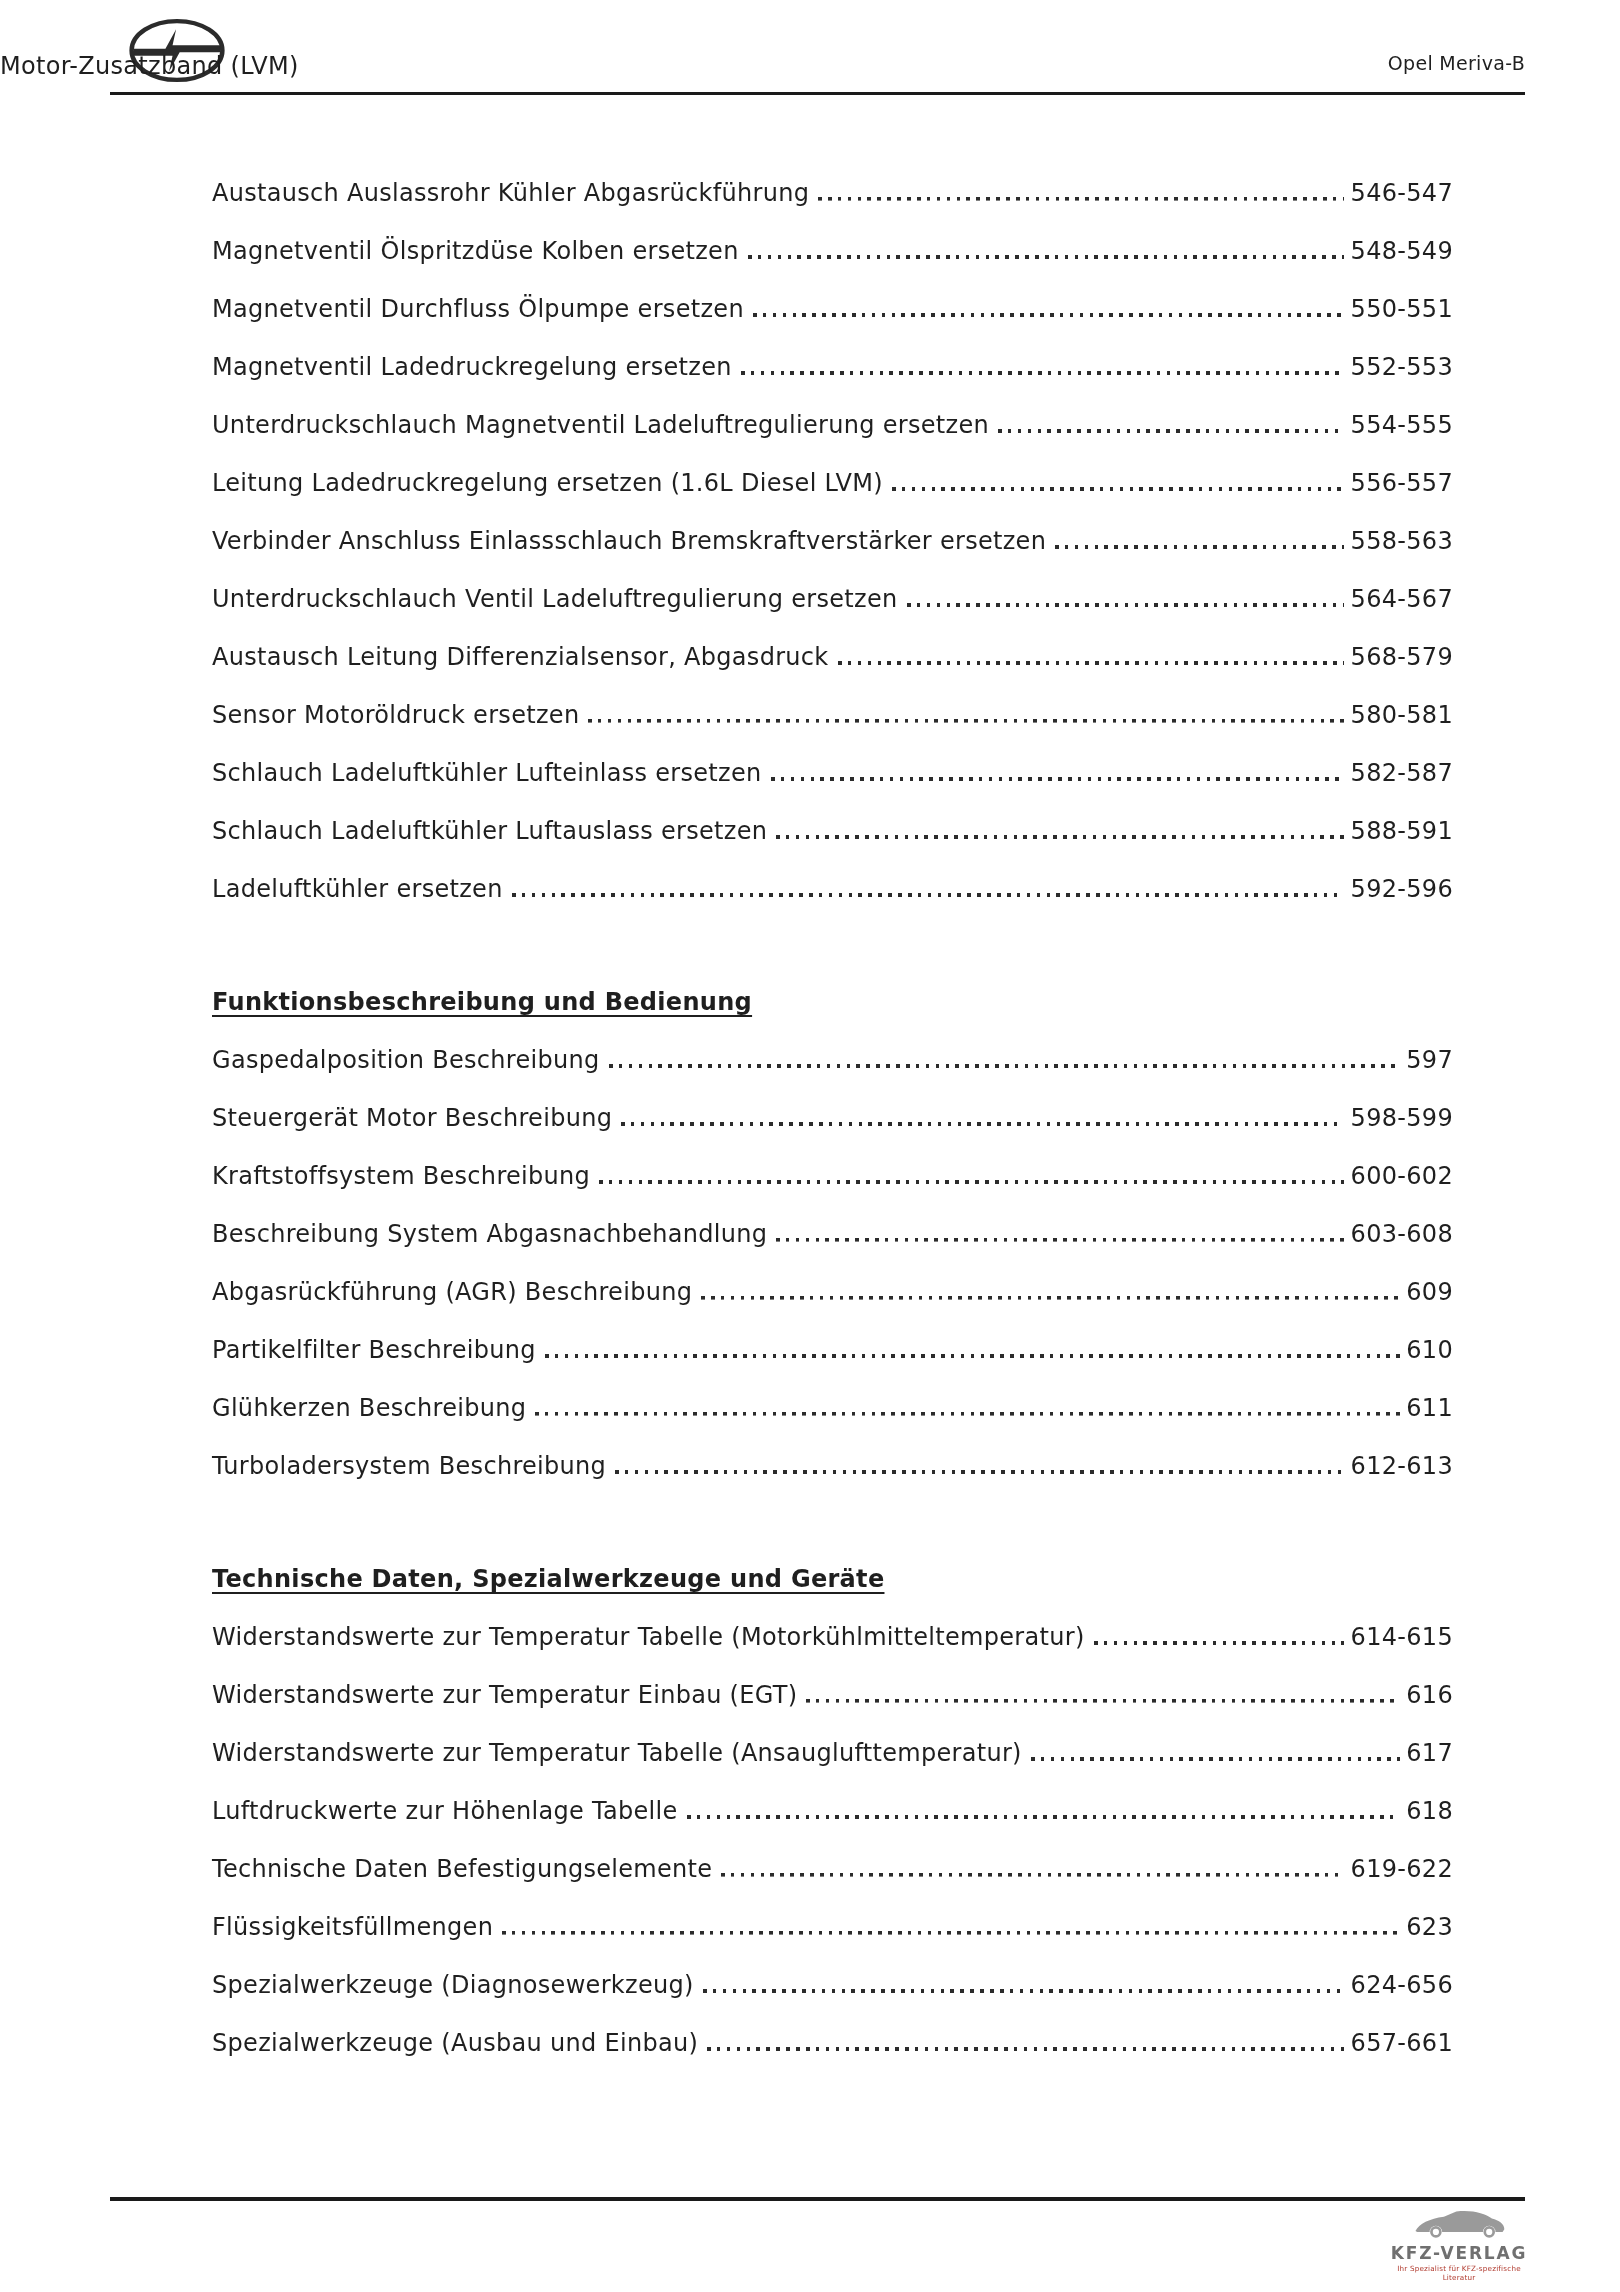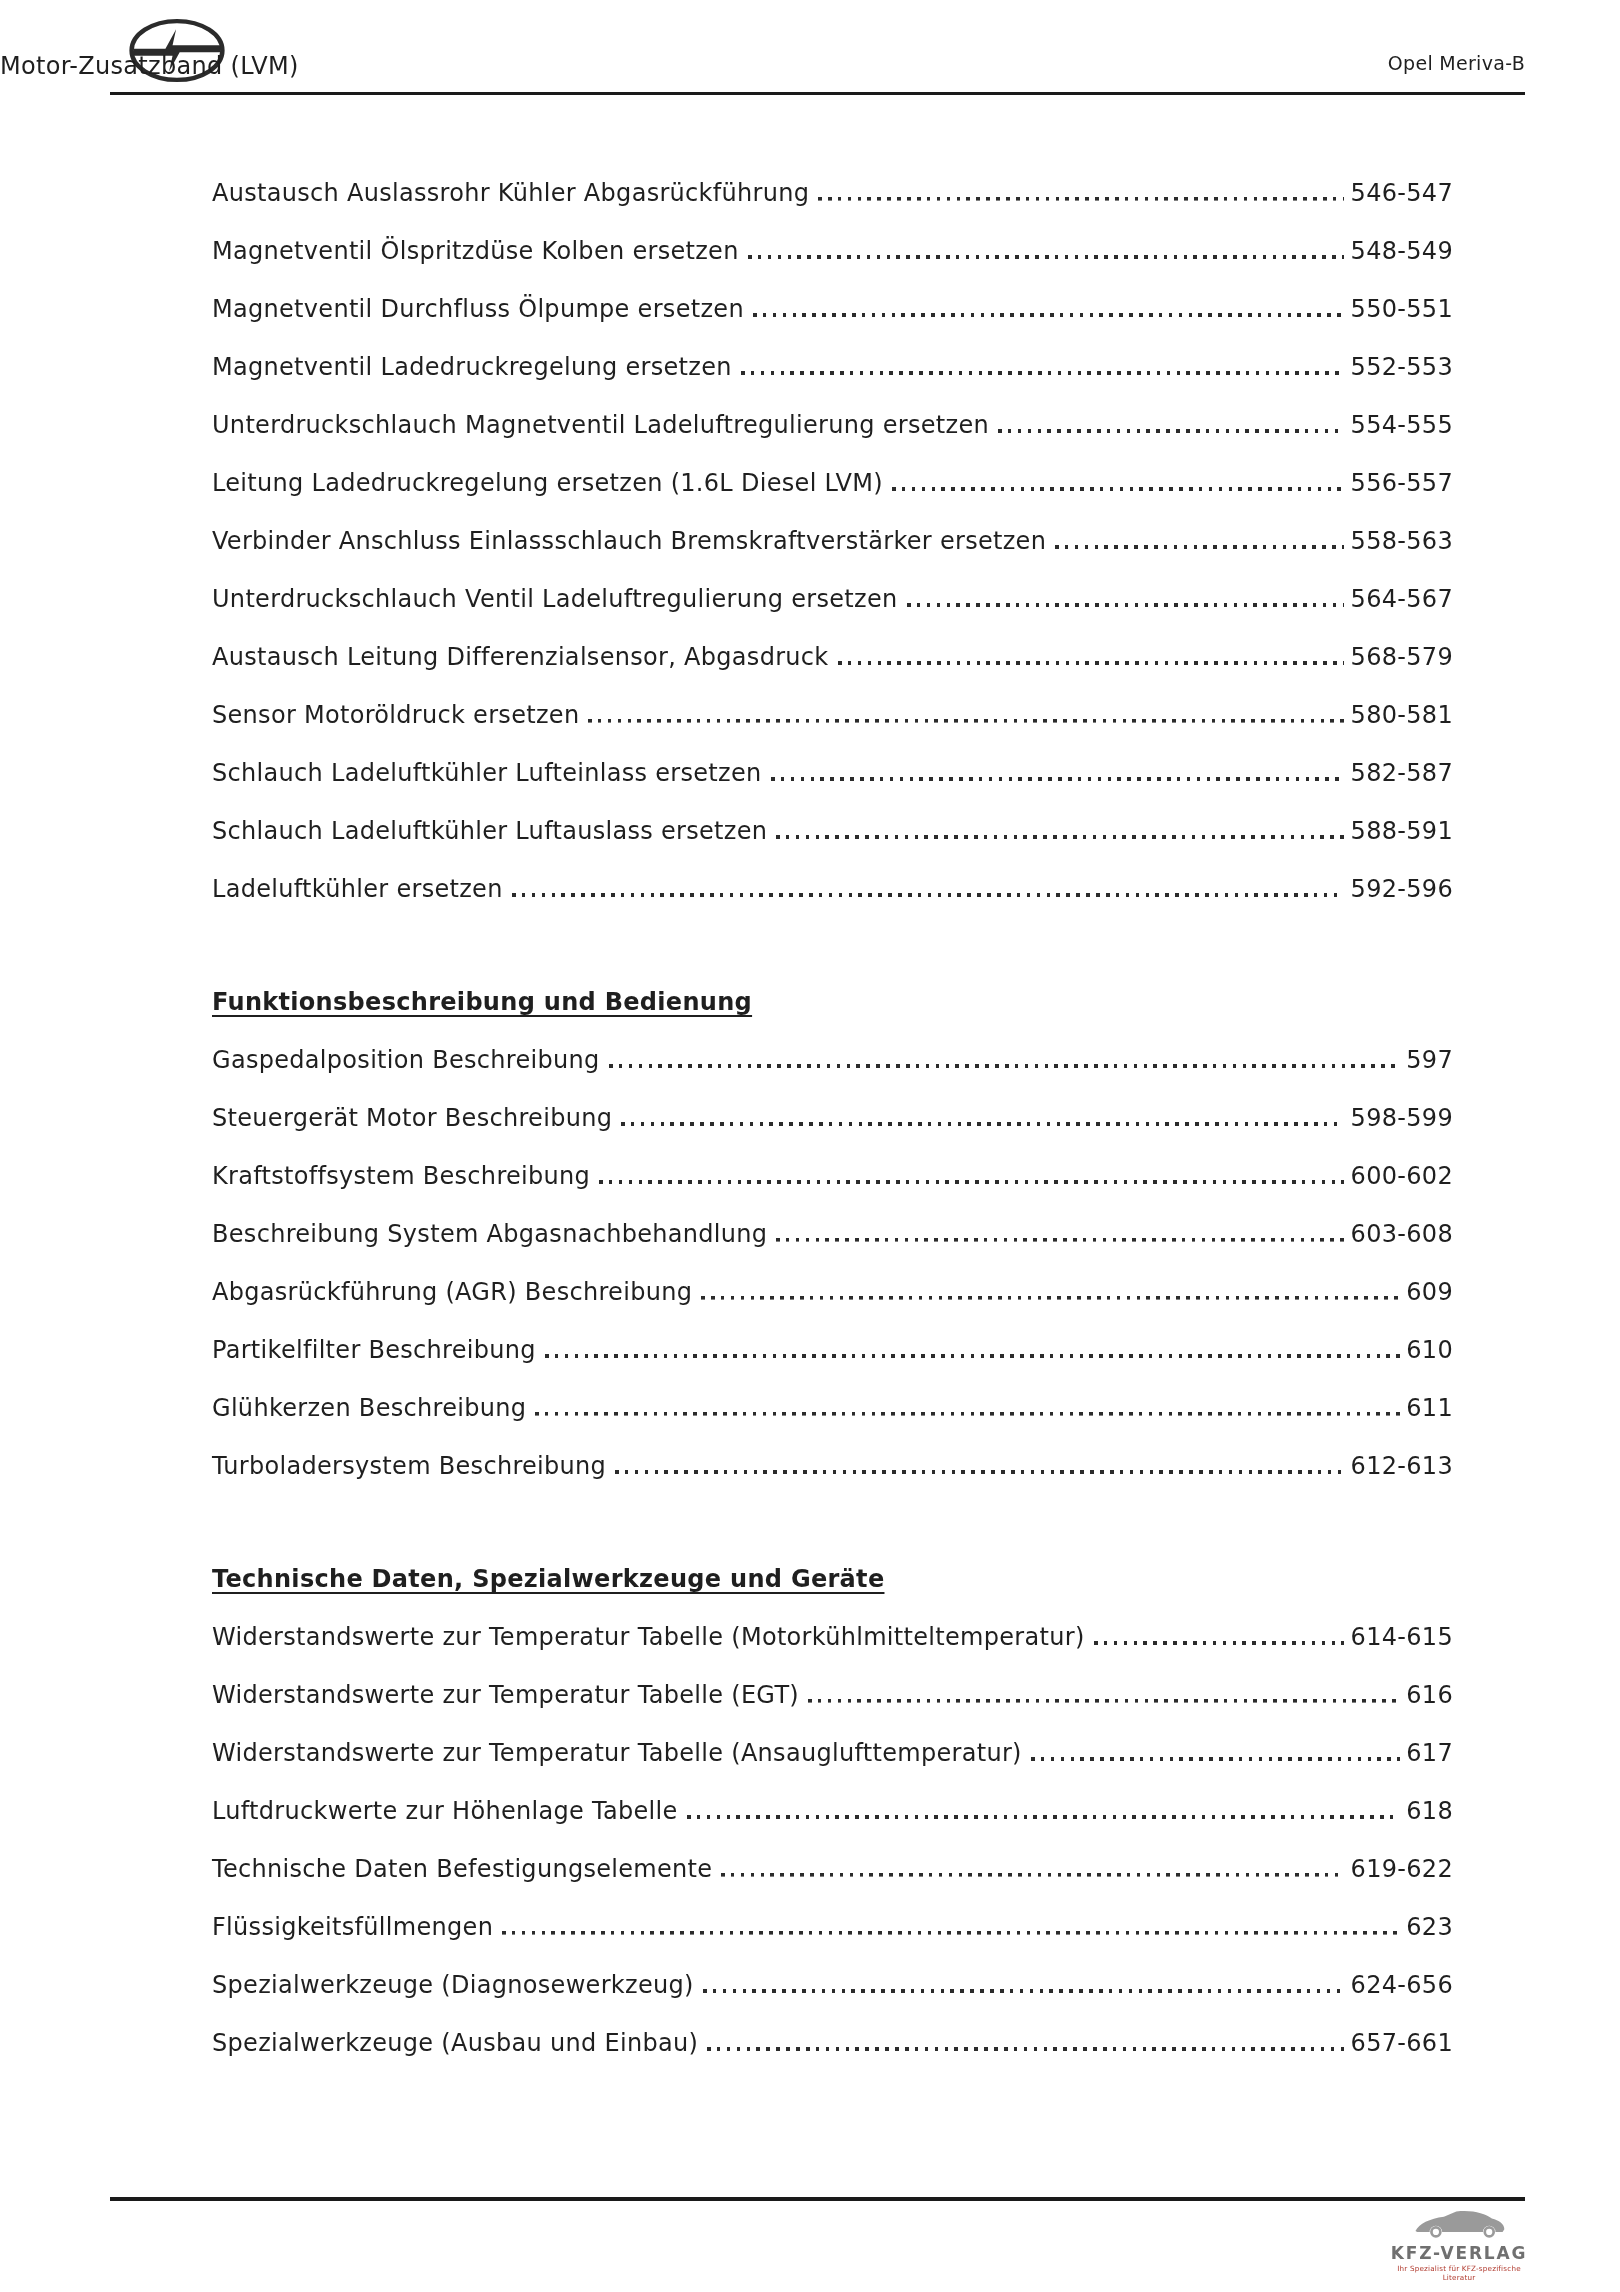--- a/index.html
+++ b/index.html
@@ -238,21 +238,21 @@
   <section class="toc-section">
     <h2 class="section-heading">Technische Daten, Spezialwerkzeuge und Geräte</h2>
     <div class="section-list">
   <div class="toc-row">
     <span class="toc-title">Widerstandswerte zur Temperatur Tabelle (Motorkühlmitteltemperatur)</span>
     <span class="toc-dots"></span>
     <span class="toc-pages">614-615</span>
   </div>
 
   <div class="toc-row">
-    <span class="toc-title">Widerstandswerte zur Temperatur Tabelle (EGT)</span>
+    <span class="toc-title">Widerstandswerte zur Temperatur Einbau (EGT)</span>
     <span class="toc-dots"></span>
     <span class="toc-pages">616</span>
   </div>
 
   <div class="toc-row">
     <span class="toc-title">Widerstandswerte zur Temperatur Tabelle (Ansauglufttemperatur)</span>
     <span class="toc-dots"></span>
     <span class="toc-pages">617</span>
   </div>
 

